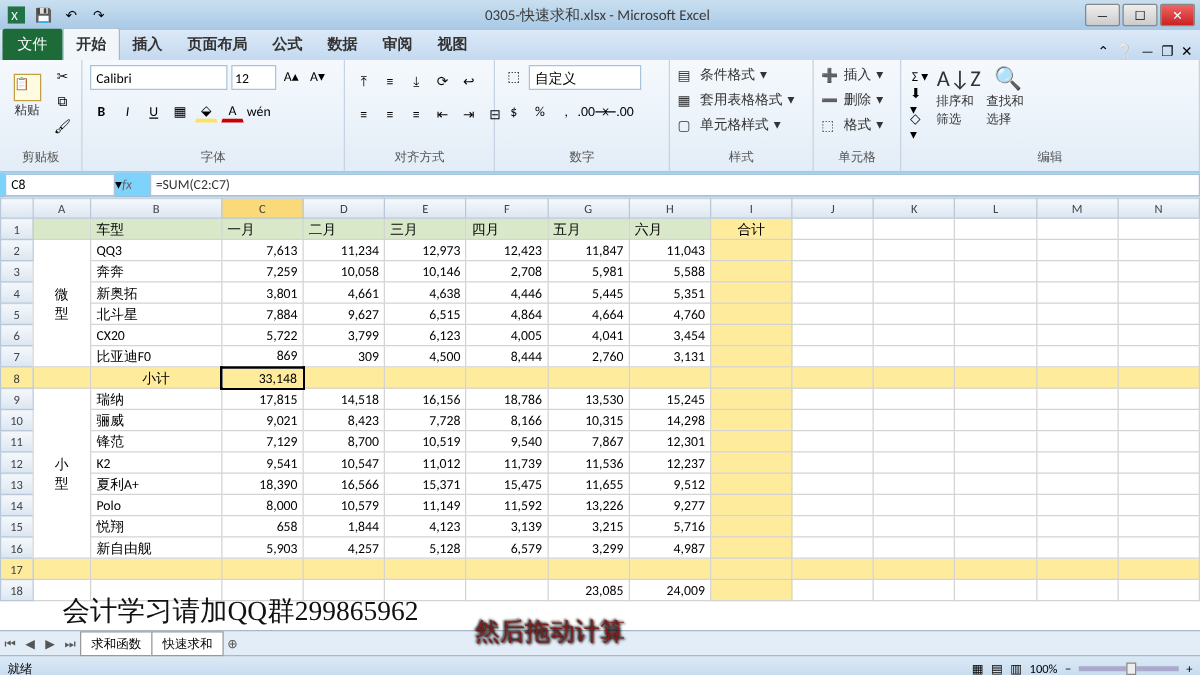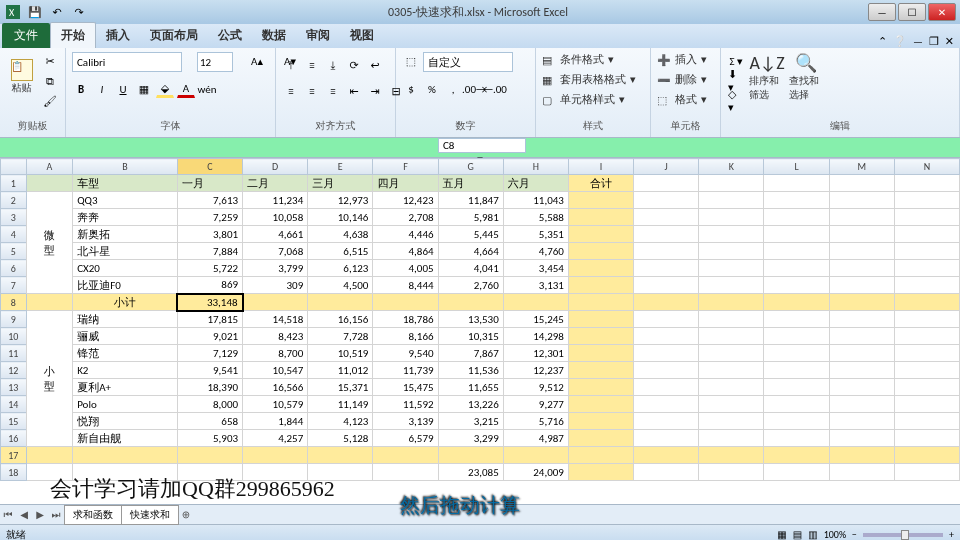--- a/index.html
+++ b/index.html
@@ -26,21 +26,21 @@
 .big-btn { width: 36px; height: 50px; display: flex; flex-direction: column; align-items: center; justify-content: center; font-size: 10px; color: #333; }
 .icon-sq { width: 22px; height: 22px; background: #fff; border: 1px solid #aaa; }
 .font-select { width: 110px; height: 20px; border: 1px solid #abc3d9; background: #fff; font-size: 11px; padding: 0 4px; }
 .size-select { width: 36px; height: 20px; border: 1px solid #abc3d9; background: #fff; font-size: 11px; padding: 0 2px; }
 .small-row { display: flex; gap: 3px; margin-top: 4px; }
 .small-btn { width: 18px; height: 18px; border: 1px solid transparent; display: flex; align-items: center; justify-content: center; font-size: 11px; }
 .style-list { font-size: 11px; color: #333; line-height: 16px; }
 .style-row { display: flex; align-items: center; gap: 4px; white-space: nowrap; }
 .tiny-icon { width: 14px; height: 14px; display:inline-block; }
 
-.name-formula { height: 20px; background: #86efac; border-bottom: 1px solid #a8b8c8; display: flex; align-items: center; flex-direction: column; }
+.name-formula { height: 20px; background: #7dd3fc; border-bottom: 1px solid #a8b8c8; display: flex; align-items: center; }
 .name-box { width: 88px; height: 18px; border: 1px solid #abc3d9; background: #fff; font-size: 11px; padding: 0 4px; margin-left: 4px; }
 .fx-label { width: 22px; text-align: left; font-style: italic; color: #666; font-size: 11px; }
 .formula-bar { flex: 1; height: 18px; border: 1px solid #abc3d9; background: #fff; font-size: 11px; padding: 0 4px; color: #333; }
 
 .sheet-area { position: relative; height: 346px; overflow: hidden; background: #fff; }
 table { border-collapse: collapse; width: 100%; }
 .col-headers th { background: linear-gradient(#f4f8fc,#dce6f1); border: 1px solid #b8c8d8; font-weight: normal; font-size: 10px; color: #444; height: 16px; }
 .row-header { background: linear-gradient(#f4f8fc,#dce6f1); border: 1px solid #b8c8d8; font-size: 10px; color: #444; text-align: center; width: 22px; }
 td { border: 1px solid #d4d4d4; height: 17px; font-size: 11px; padding: 0 4px; white-space: nowrap; }
 .hdr-green { background: #d8e8c8; text-align: left; font-weight: normal; }
@@ -55,21 +55,21 @@
 .nav-btn { width: 16px; text-align: center; color: #555; }
 .sh-tab { padding: 2px 8px; border: 1px solid #999; background: #fff; margin-right: -1px; }
 .sh-tab.active { background: #fff; font-weight: normal; }
 
 .statusbar { height: 20px; background: linear-gradient(#dce9f5,#c4daef); border-top: 1px solid #a8b8c8; display: flex; align-items: center; font-size: 10px; padding: 0 6px; }
 .status-right { margin-left: auto; display: flex; align-items: center; gap: 6px; }
 .zoom-slider { width: 80px; height: 4px; background: #aac; position: relative; }
 .zoom-thumb { position: absolute; left: 38px; top: -3px; width: 8px; height: 10px; background: #eee; border: 1px solid #888; }
 
 .overlay-text1 { position: absolute; left: 50px; top: 474px; font-size: 22px; font-family: "KaiTi","STKaiti",serif; color: #111; }
-.overlay-text2 { position: absolute; left: 400px; top: 492px; font-size: 20px; color: #0369a1; text-shadow: 1px 1px 2px #000, -1px -1px 2px #000; }
+.overlay-text2 { position: absolute; left: 380px; top: 492px; font-size: 20px; color: #7f1d1d; text-shadow: 1px 1px 2px #000, -1px -1px 2px #000; }
 </style>
 </head>
 <body>
 
 <div class="titlebar">
   <div class="qat">
     <span class="qat-btn">
         <svg width="14" height="14">
           <rect width="14" height="14" fill="#217346"></rect>
           <text x="3" y="11" fill="#fff" font-size="10">X</text>
@@ -116,21 +116,21 @@
         <span class="small-btn">✂</span>
         <span class="small-btn">⧉</span>
         <span class="small-btn">🖌</span>
       </div>
     </div>
     <div class="group-label">剪贴板</div>
   </div>
 
   <div class="group" style="width:210px">
     <div class="group-body" style="flex-direction:column">
-      <div style="display:flex;gap:15px">
+      <div style="display:flex;gap:3px">
         <input class="font-select" value="Calibri" style="">
         <input class="size-select" value="12" style="">
         <span class="small-btn">A▴</span>
         <span class="small-btn">A▾</span>
       </div>
       <div class="small-row">
         <span class="small-btn">
             <b>B</b>
           </span>
         <span class="small-btn">
@@ -316,21 +316,21 @@
           <td></td>
           <td></td>
           <td></td>
           <td></td>
           <td></td>
         </tr>
         <tr>
           <td class="row-header">5</td>
           <td>北斗星</td>
           <td class="num">7,884</td>
-          <td class="num">7,068</td>
+          <td class="num">9,627</td>
           <td class="num">6,515</td>
           <td class="num">4,864</td>
           <td class="num">4,664</td>
           <td class="num">4,760</td>
           <td class="hdr-yellow"></td>
           <td></td>
           <td></td>
           <td></td>
           <td></td>
           <td></td>

